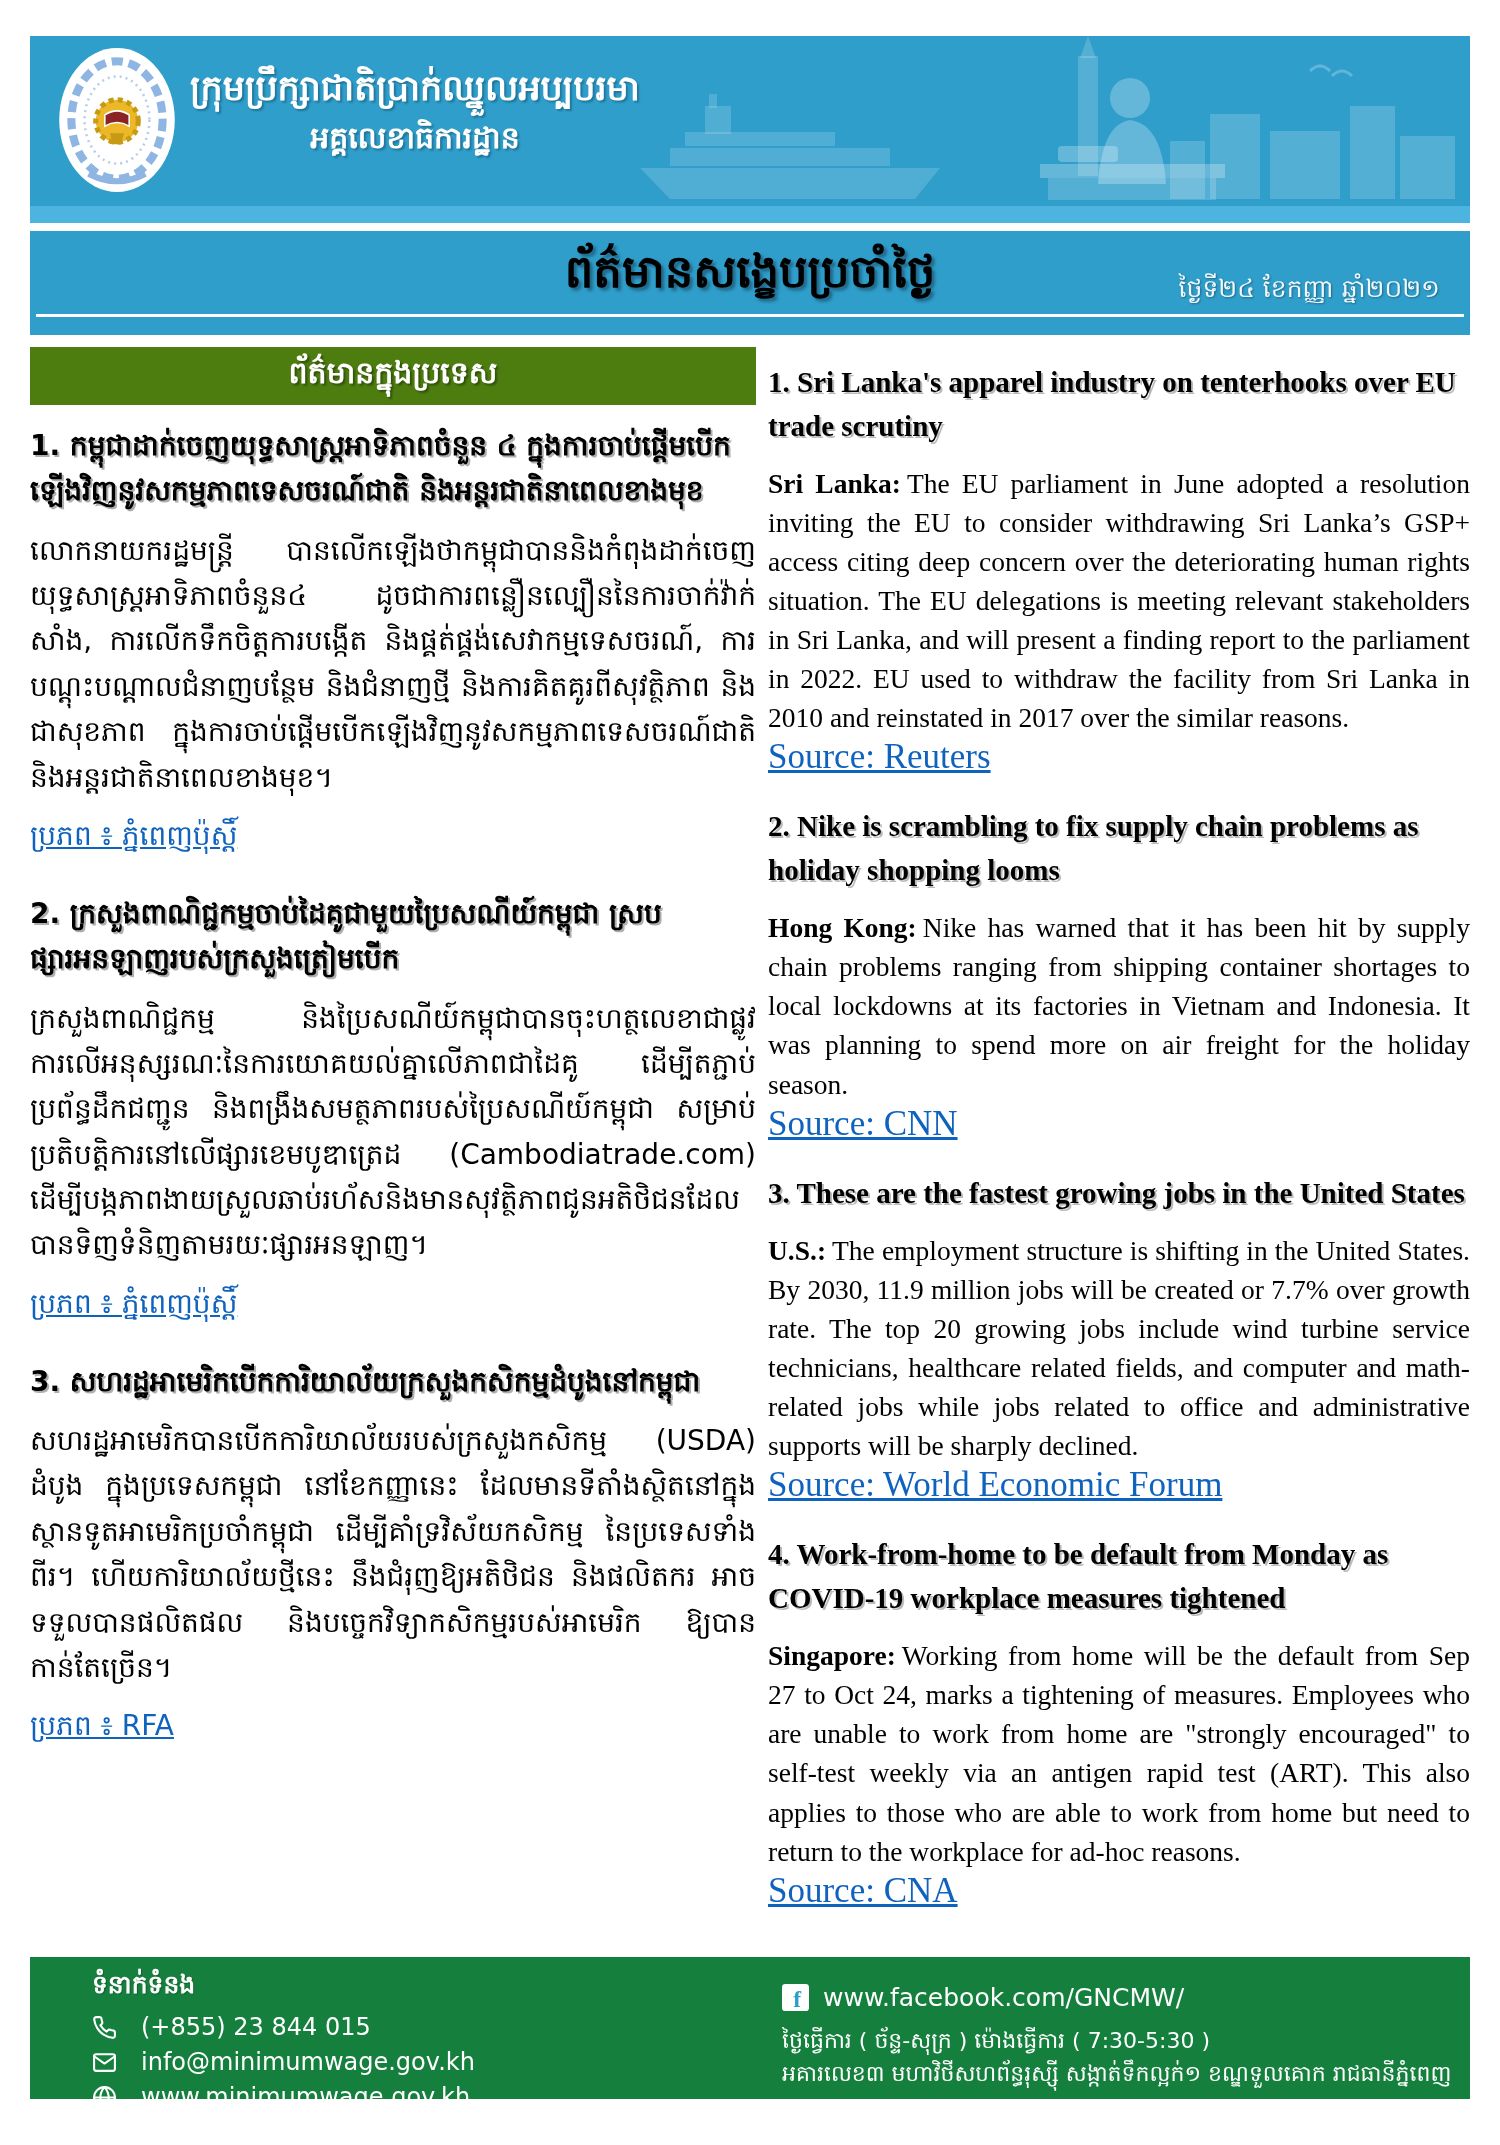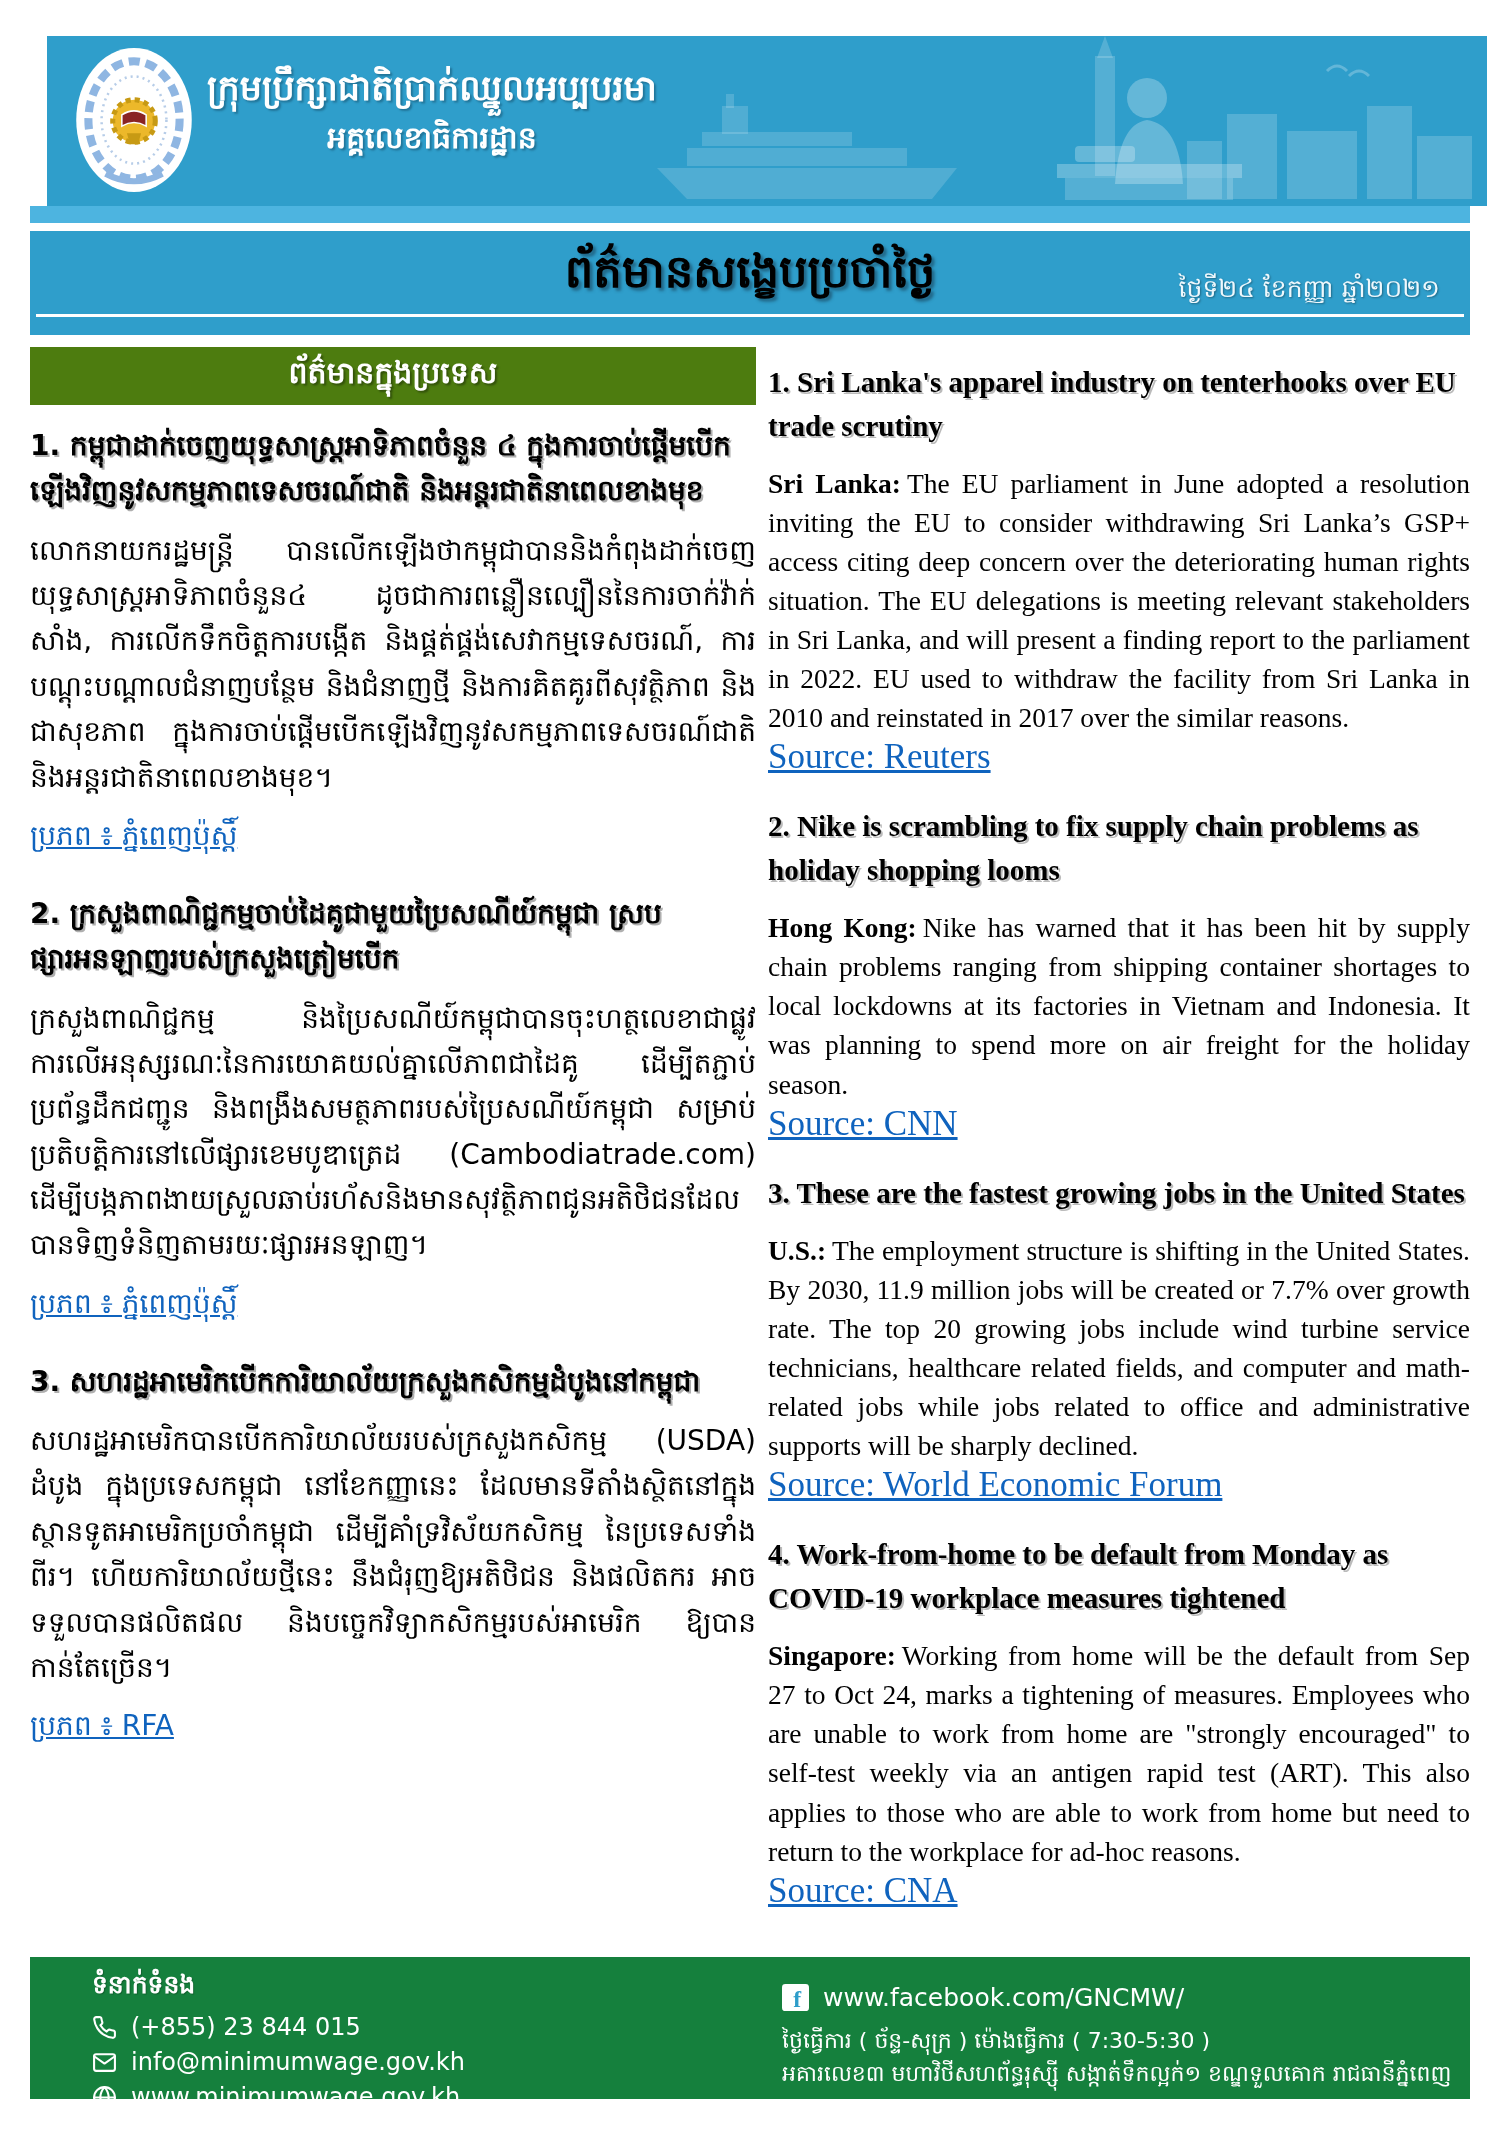--- a/index.html
+++ b/index.html
@@ -1,20 +1,20 @@
 <!DOCTYPE html>
 <html><head>
 <meta charset="utf-8">
 <style>
   html,body{margin:0;padding:0;background:#ffffff;}
   .page{position:relative;width:1500px;height:2145px;background:#ffffff;overflow:hidden;
         font-family:"DejaVu Sans",sans-serif;color:#000;}
 
   
-  .banner{position:absolute;left:47px;top:36px;width:1440px;height:170px;background:#2f9ecb;overflow:hidden;}
+  .banner{position:absolute;left:30px;top:36px;width:1440px;height:170px;background:#2f9ecb;overflow:hidden;}
   .banner-strip{position:absolute;left:30px;top:206px;width:1440px;height:17px;background:#4db4e0;}
   .logo-wrap{position:absolute;left:26px;top:8px;width:122px;height:152px;}
   .org-name{position:absolute;left:160px;top:26px;width:450px;text-align:center;color:#fff;font-weight:bold;
             text-shadow:2px 2px 2px rgba(10,40,60,.35);}
   .org-name .l1{font-size:35px;line-height:1.5;}
   .org-name .l2{font-size:30px;line-height:1.5;}
   .watermark{position:absolute;right:0;bottom:0;width:860px;height:170px;pointer-events:none;}
 
   
   .title-bar{position:absolute;left:30px;top:231px;width:1440px;height:104px;background:#2f9ecb;}
@@ -48,21 +48,21 @@
   .en-article:first-of-type .a-heading{margin-top:14px;}
   .en-article .a-body{font-size:27.5px;line-height:1.42;text-align:justify;margin:0;}
   .en-article .a-body b{padding-right:6px;}
   .en-article .a-source{display:inline-block;color:#0f63be;text-decoration:underline;font-size:35px;
                         margin:0 0 6px;cursor:pointer;}
 
   
   .footer{position:absolute;left:30px;top:1957px;width:1440px;height:142px;background:#15803d;color:#fff;}
   .footer-left{position:absolute;left:62px;top:12px;}
   .contact-heading{font-size:25px;font-weight:bold;margin-bottom:8px;text-shadow:1px 1px 1px rgba(0,0,0,.25);}
-  .contact-row{display:flex;align-items:center;gap:14px;font-size:24px;margin-top:7px;}
+  .contact-row{display:flex;align-items:center;gap:24px;font-size:24px;margin-top:7px;}
   .contact-row .c-link{cursor:pointer;}
   .footer-right{position:absolute;left:752px;top:26px;}
   .fb-row{display:flex;align-items:center;gap:14px;font-size:25px;margin-bottom:12px;cursor:pointer;}
   .f-line{font-size:22px;line-height:1.5;}
   .icon{flex:0 0 auto;display:inline-flex;}
 </style>
 </head>
 <body>
 
 <div class="page">

